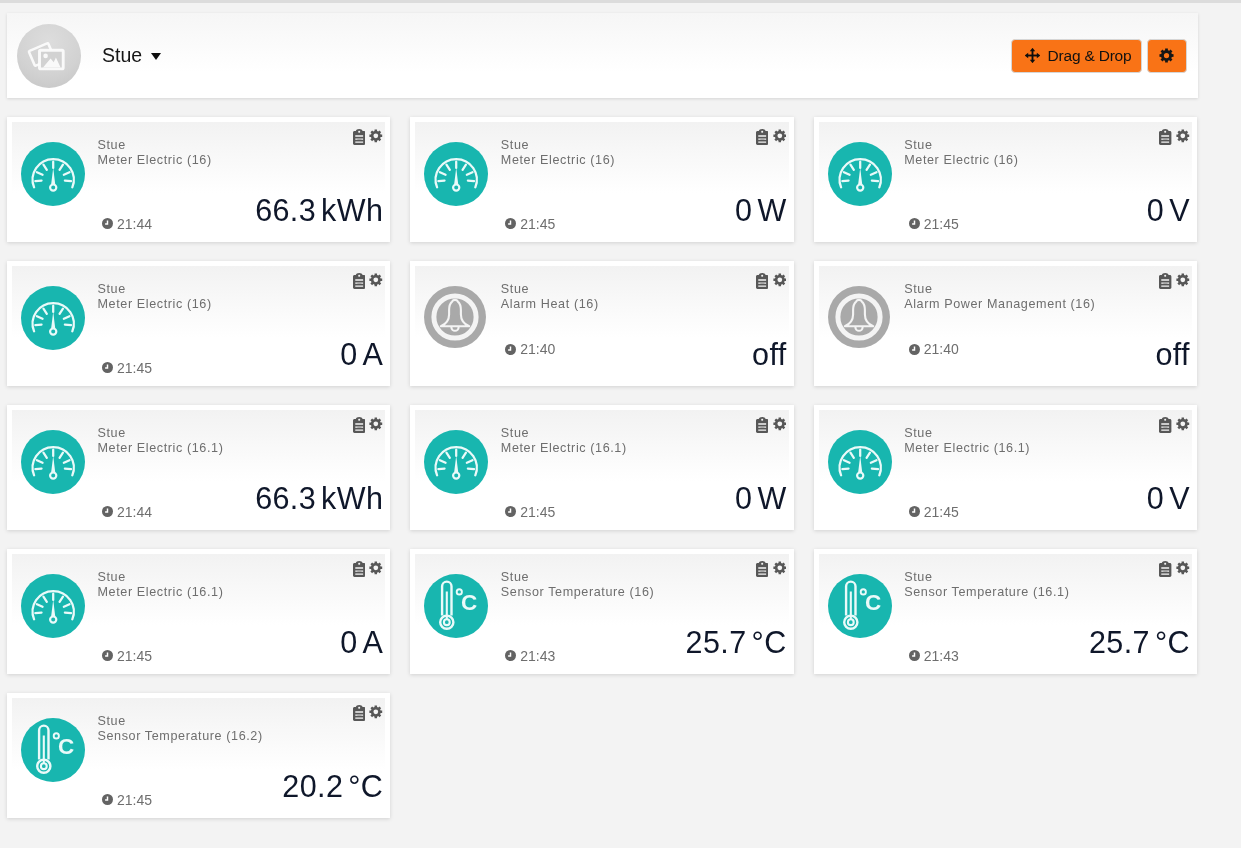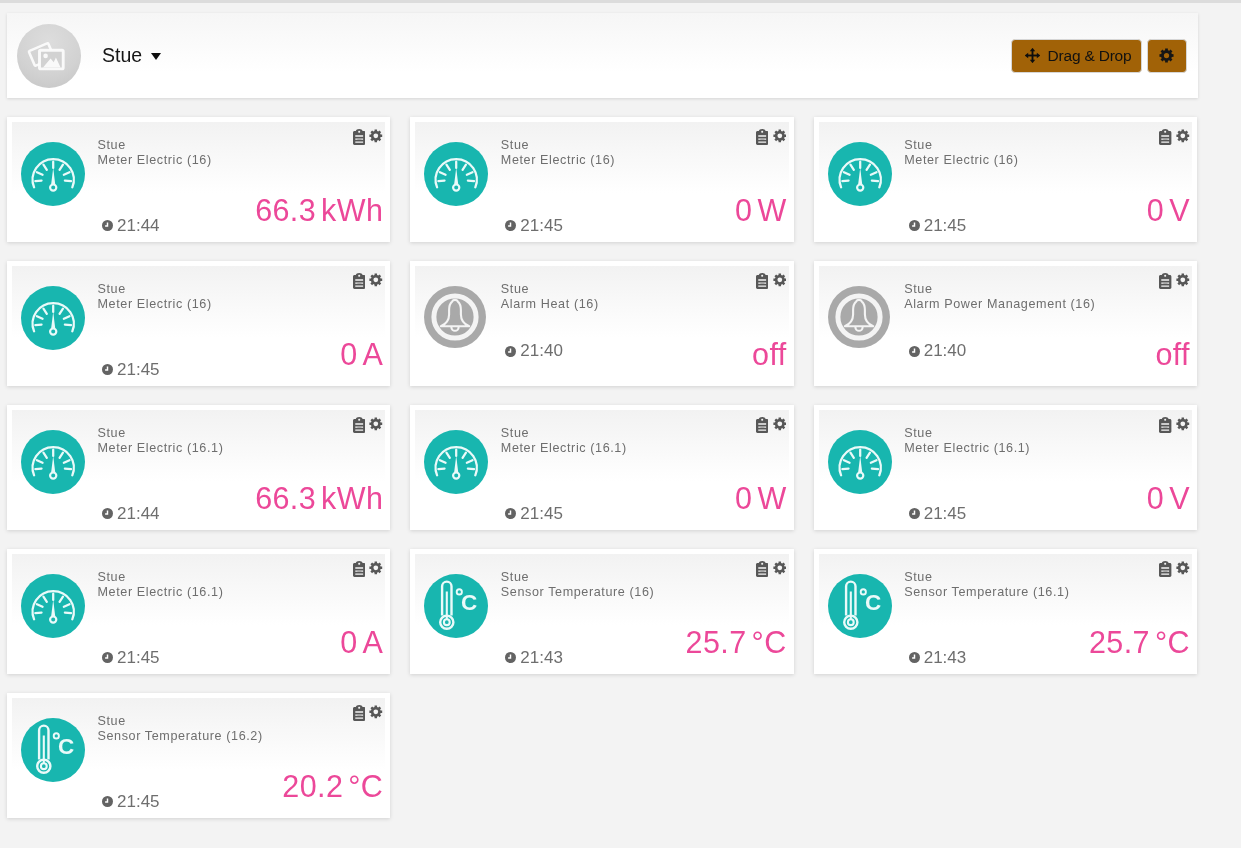--- a/index.html
+++ b/index.html
@@ -3,37 +3,37 @@
 * { margin:0; padding:0; box-sizing:border-box; }
 html,body { width:1241px; height:848px; overflow:hidden; background:#f3f3f3;
   font-family:"Liberation Sans", sans-serif; position:relative; }
 .topstrip { position:absolute; left:0; top:0; width:1241px; height:3px; background:#dcdcdc; }
 .header { position:absolute; left:7px; top:12.5px; width:1191px; height:85px;
   background:linear-gradient(180deg,#f6f6f6,#ffffff 70%);
   box-shadow:0 1px 3px rgba(0,0,0,0.13); }
 .htitle { position:absolute; left:95px; top:32px; font-size:19.5px; color:#151515; line-height:20px; }
 .caret { display:inline-block; margin-left:8.5px; width:0; height:0; vertical-align:2px;
   border-left:5.7px solid transparent; border-right:5.7px solid transparent; border-top:7px solid #0d0d0d; }
-.btn { position:absolute; top:38.5px; height:34px; background:#a16207; border:1px solid #d6d6d6;
+.btn { position:absolute; top:38.5px; height:34px; background:#f97316; border:1px solid #d6d6d6;
   border-radius:4px; display:flex; align-items:center; justify-content:center;
   font-size:15.5px; letter-spacing:-0.2px; color:#111; }
 .btn1 { left:1010.5px; width:131px; padding-left:4px; }
 .btn2 { left:1146.5px; width:40px; }
 .card { position:absolute; width:383.3px; height:125px; background:#fff;
   box-shadow:0 1px 4px rgba(0,0,0,0.14); }
 .inner { position:absolute; left:5px; top:5px; right:5px; bottom:5px;
   background:linear-gradient(180deg,#f2f2f2,#ffffff 62%); }
 .bicon { position:absolute; left:14px; top:25px; }
 .name { position:absolute; left:90.5px; top:20.8px; font-size:12.6px; line-height:14.7px; letter-spacing:0.6px; color:#6e6e6e; }
 .ticons { position:absolute; right:7.3px; top:11.8px; display:flex; align-items:flex-start; gap:4.5px; }
 .time { position:absolute; left:95px; top:98.3px; display:flex; align-items:center;
-  font-size:17px; color:#6e6e6e; }
+  font-size:14px; color:#6e6e6e; }
 .time span { margin-left:4px; }
 .time.hi { top:80px; }
-.val { position:absolute; right:7px; top:77.4px; font-size:30.5px; line-height:31px; letter-spacing:0.4px; color:#ec4899; }
+.val { position:absolute; right:7px; top:77.4px; font-size:30.5px; line-height:31px; letter-spacing:0.4px; color:#0f172a; }
 .val .u { margin-left:5px; }
 </style></head><body>
 <div class="topstrip"></div>
 <div class="header">
 <svg width="64" height="64" viewBox="0 0 64 64" style="position:absolute;left:10px;top:11px">
       <defs>
         <radialGradient id="avg" cx="0.5" cy="0.28" r="0.85">
           <stop offset="0" stop-color="#dddddd"></stop>
           <stop offset="0.6" stop-color="#d2d2d2"></stop>
           <stop offset="1" stop-color="#c5c5c5"></stop>

